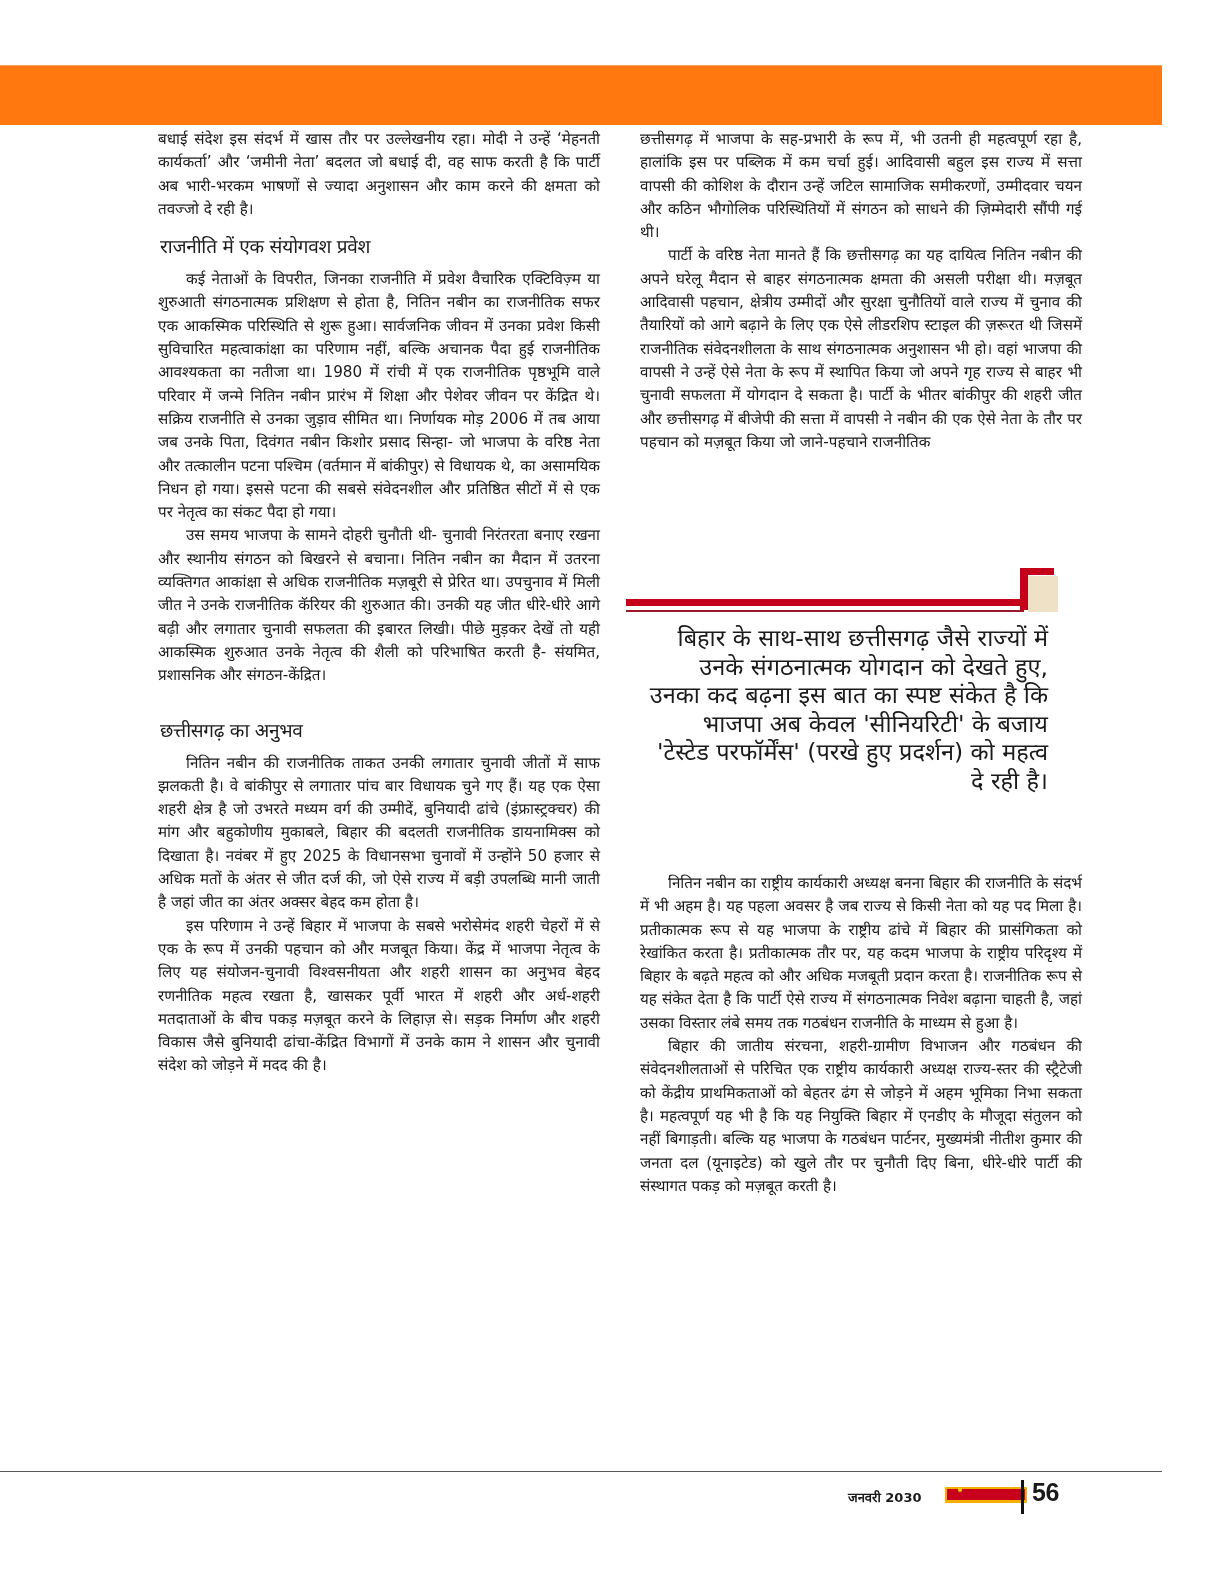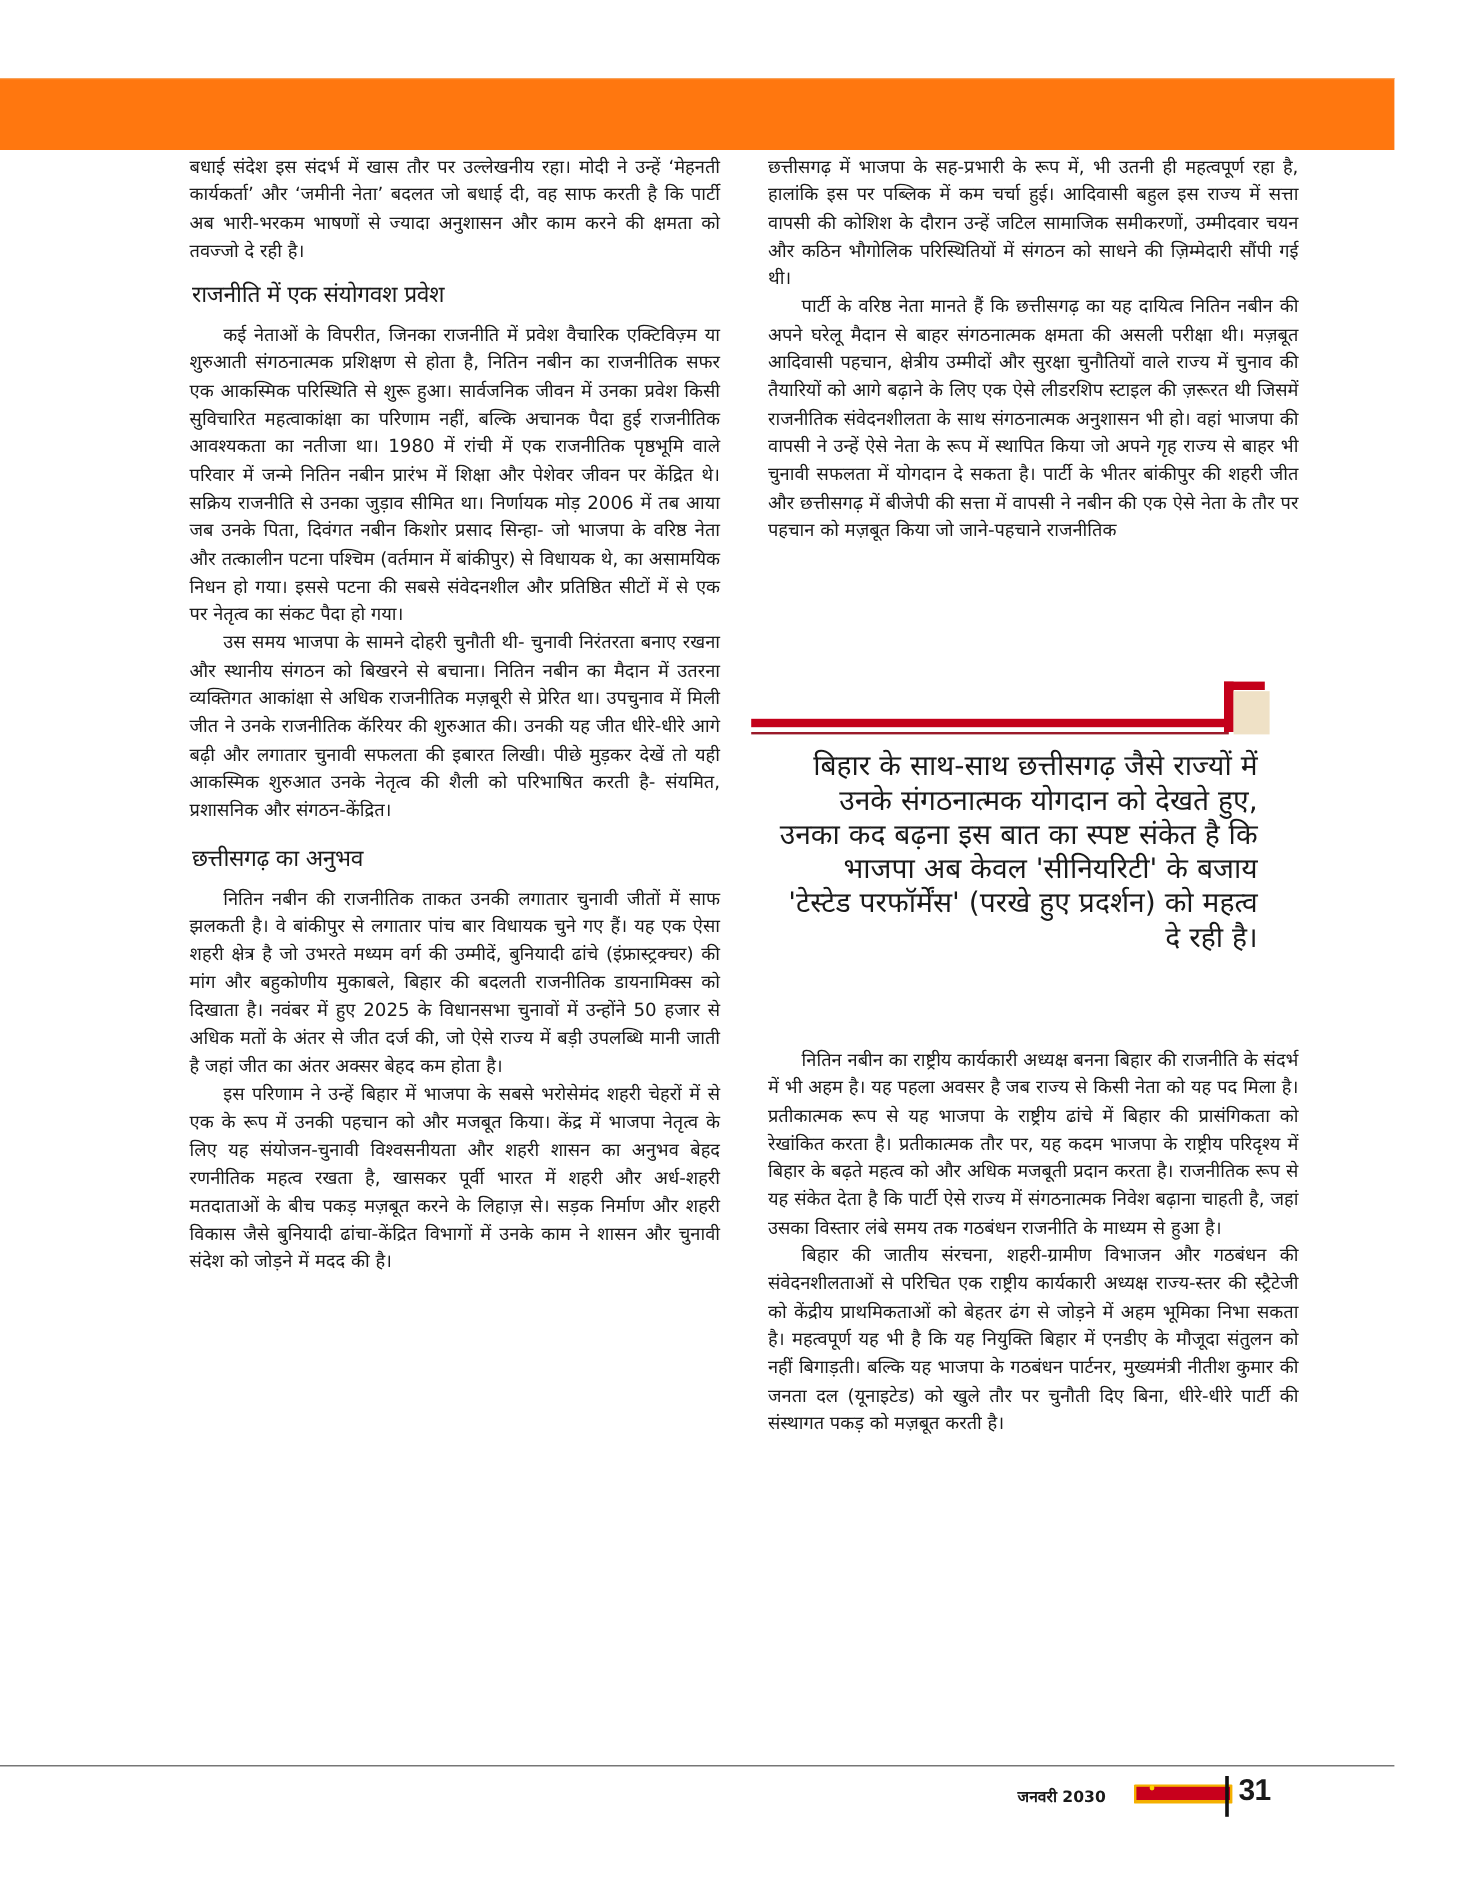--- a/index.html
+++ b/index.html
@@ -30,21 +30,21 @@
 </head>
 <body>
 
 <div class="top-band"></div>
 
 <div class="col col-left">
   <p class="noindent">बधाई संदेश इस संदर्भ में खास तौर पर उल्लेखनीय रहा। मोदी ने उन्हें ‘मेहनती कार्यकर्ता’ और ‘जमीनी नेता’ बदलत जो बधाई दी, वह साफ करती है कि पार्टी अब भारी-भरकम भाषणों से ज्यादा अनुशासन और काम करने की क्षमता को तवज्जो दे रही है।</p>
   <h2>राजनीति में एक संयोगवश प्रवेश</h2>
   <p>कई नेताओं के विपरीत, जिनका राजनीति में प्रवेश वैचारिक एक्टिविज़्म या शुरुआती संगठनात्मक प्रशिक्षण से होता है, नितिन नबीन का राजनीतिक सफर एक आकस्मिक परिस्थिति से शुरू हुआ। सार्वजनिक जीवन में उनका प्रवेश किसी सुविचारित महत्वाकांक्षा का परिणाम नहीं, बल्कि अचानक पैदा हुई राजनीतिक आवश्यकता का नतीजा था। 1980 में रांची में एक राजनीतिक पृष्ठभूमि वाले परिवार में जन्मे नितिन नबीन प्रारंभ में शिक्षा और पेशेवर जीवन पर केंद्रित थे। सक्रिय राजनीति से उनका जुड़ाव सीमित था। निर्णायक मोड़ 2006 में तब आया जब उनके पिता, दिवंगत नबीन किशोर प्रसाद सिन्हा- जो भाजपा के वरिष्ठ नेता और तत्कालीन पटना पश्चिम (वर्तमान में बांकीपुर) से विधायक थे, का असामयिक निधन हो गया। इससे पटना की सबसे संवेदनशील और प्रतिष्ठित सीटों में से एक पर नेतृत्व का संकट पैदा हो गया।</p>
   <p>उस समय भाजपा के सामने दोहरी चुनौती थी- चुनावी निरंतरता बनाए रखना और स्थानीय संगठन को बिखरने से बचाना। नितिन नबीन का मैदान में उतरना व्यक्तिगत आकांक्षा से अधिक राजनीतिक मज़बूरी से प्रेरित था। उपचुनाव में मिली जीत ने उनके राजनीतिक कॅरियर की शुरुआत की। उनकी यह जीत धीरे-धीरे आगे बढ़ी और लगातार चुनावी सफलता की इबारत लिखी। पीछे मुड़कर देखें तो यही आकस्मिक शुरुआत उनके नेतृत्व की शैली को परिभाषित करती है- संयमित, प्रशासनिक और संगठन-केंद्रित।</p>
-  <h2 style="margin-top:14px;">छत्तीसगढ़ का अनुभव</h2>
+  <h2 style="margin-top:28px;">छत्तीसगढ़ का अनुभव</h2>
   <p>नितिन नबीन की राजनीतिक ताकत उनकी लगातार चुनावी जीतों में साफ झलकती है। वे बांकीपुर से लगातार पांच बार विधायक चुने गए हैं। यह एक ऐसा शहरी क्षेत्र है जो उभरते मध्यम वर्ग की उम्मीदें, बुनियादी ढांचे (इंफ्रास्ट्रक्चर) की मांग और बहुकोणीय मुकाबले, बिहार की बदलती राजनीतिक डायनामिक्स को दिखाता है। नवंबर में हुए 2025 के विधानसभा चुनावों में उन्होंने 50 हजार से अधिक मतों के अंतर से जीत दर्ज की, जो ऐसे राज्य में बड़ी उपलब्धि मानी जाती है जहां जीत का अंतर अक्सर बेहद कम होता है।</p>
   <p>इस परिणाम ने उन्हें बिहार में भाजपा के सबसे भरोसेमंद शहरी चेहरों में से एक के रूप में उनकी पहचान को और मजबूत किया। केंद्र में भाजपा नेतृत्व के लिए यह संयोजन-चुनावी विश्वसनीयता और शहरी शासन का अनुभव बेहद रणनीतिक महत्व रखता है, खासकर पूर्वी भारत में शहरी और अर्ध-शहरी मतदाताओं के बीच पकड़ मज़बूत करने के लिहाज़ से। सड़क निर्माण और शहरी विकास जैसे बुनियादी ढांचा-केंद्रित विभागों में उनके काम ने शासन और चुनावी संदेश को जोड़ने में मदद की है।</p>
 </div>
 
 <div class="col col-right">
   <p class="noindent">छत्तीसगढ़ में भाजपा के सह-प्रभारी के रूप में, भी उतनी ही महत्वपूर्ण रहा है, हालांकि इस पर पब्लिक में कम चर्चा हुई। आदिवासी बहुल इस राज्य में सत्ता वापसी की कोशिश के दौरान उन्हें जटिल सामाजिक समीकरणों, उम्मीदवार चयन और कठिन भौगोलिक परिस्थितियों में संगठन को साधने की ज़िम्मेदारी सौंपी गई थी।</p>
   <p>पार्टी के वरिष्ठ नेता मानते हैं कि छत्तीसगढ़ का यह दायित्व नितिन नबीन की अपने घरेलू मैदान से बाहर संगठनात्मक क्षमता की असली परीक्षा थी। मज़बूत आदिवासी पहचान, क्षेत्रीय उम्मीदों और सुरक्षा चुनौतियों वाले राज्य में चुनाव की तैयारियों को आगे बढ़ाने के लिए एक ऐसे लीडरशिप स्टाइल की ज़रूरत थी जिसमें राजनीतिक संवेदनशीलता के साथ संगठनात्मक अनुशासन भी हो। वहां भाजपा की वापसी ने उन्हें ऐसे नेता के रूप में स्थापित किया जो अपने गृह राज्य से बाहर भी चुनावी सफलता में योगदान दे सकता है। पार्टी के भीतर बांकीपुर की शहरी जीत और छत्तीसगढ़ में बीजेपी की सत्ता में वापसी ने नबीन की एक ऐसे नेता के तौर पर पहचान को मज़बूत किया जो जाने-पहचाने राजनीतिक</p>
 </div>
 
 <div class="pull">
@@ -61,13 +61,13 @@
   <p>बिहार की जातीय संरचना, शहरी-ग्रामीण विभाजन और गठबंधन की संवेदनशीलताओं से परिचित एक राष्ट्रीय कार्यकारी अध्यक्ष राज्य-स्तर की स्ट्रैटेजी को केंद्रीय प्राथमिकताओं को बेहतर ढंग से जोड़ने में अहम भूमिका निभा सकता है। महत्वपूर्ण यह भी है कि यह नियुक्ति बिहार में एनडीए के मौजूदा संतुलन को नहीं बिगाड़ती। बल्कि यह भाजपा के गठबंधन पार्टनर, मुख्यमंत्री नीतीश कुमार की जनता दल (यूनाइटेड) को खुले तौर पर चुनौती दिए बिना, धीरे-धीरे पार्टी की संस्थागत पकड़ को मज़बूत करती है।</p>
 </div>
 
 <div class="footer-line"></div>
 <div class="footer-date">जनवरी 2030</div>
 <div class="footer-logo">
   <div class="lt"></div>
   <div class="dot"></div>
 </div>
 <div class="footer-sep"></div>
-<div class="footer-page">31</div>
+<div class="footer-page">56</div>
 
 </body></html>

